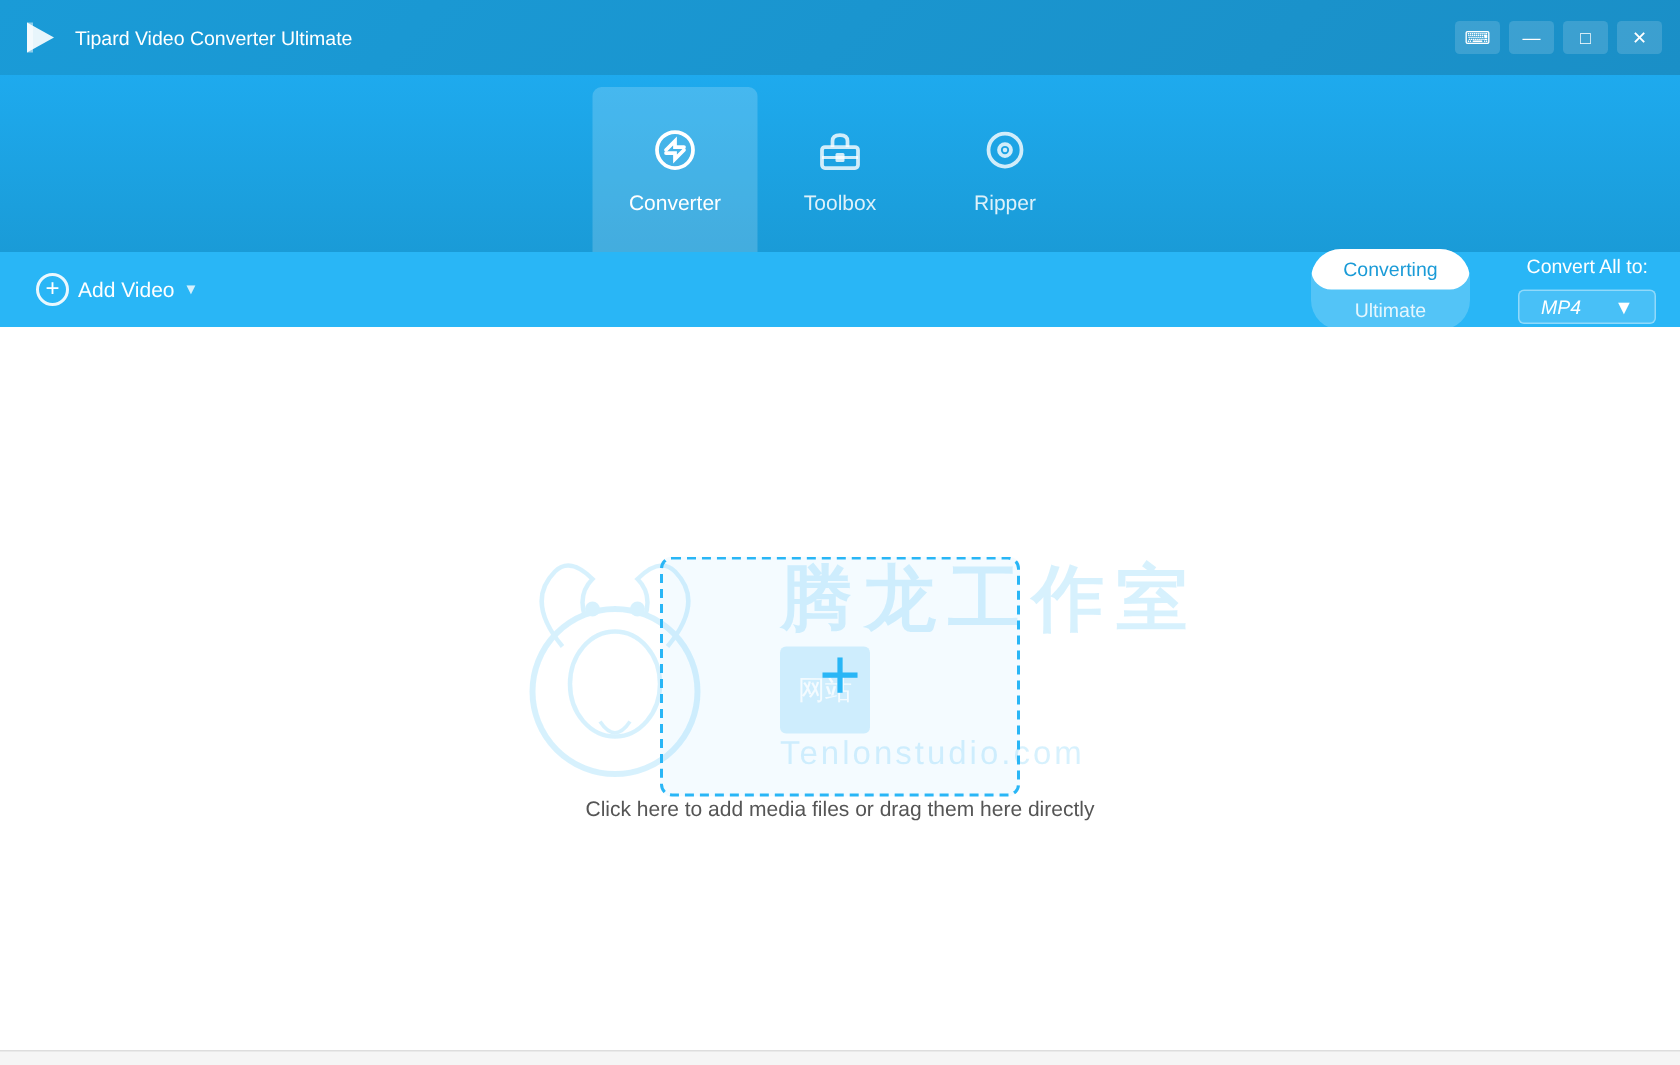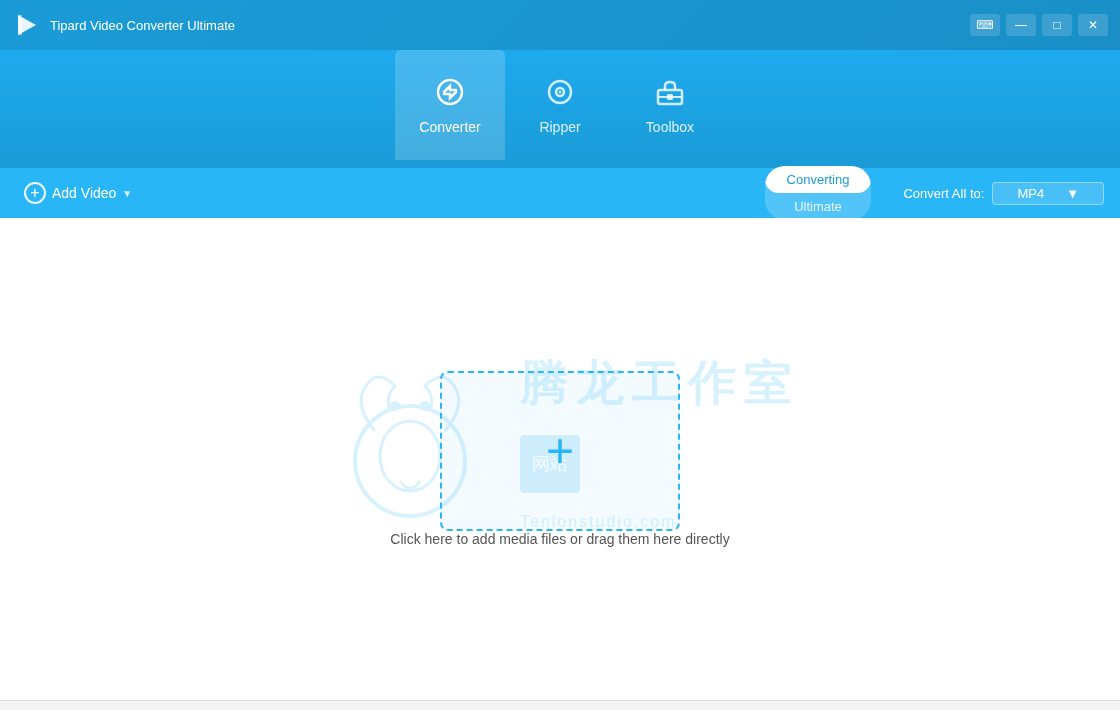--- a/index.html
+++ b/index.html
@@ -35,21 +35,21 @@
       display: flex; align-items: center; justify-content: center;
       color: white;
       font-size: 12px;
     }
 
     
     .navbar {
       height: 118px;
       background: linear-gradient(180deg, #1eaaee 0%, #1a9bd7 100%);
       display: flex;
-      align-items: flex-start;
+      align-items: flex-end;
       justify-content: center;
       gap: 0;
       padding-bottom: 0;
     }
     .nav-item {
       width: 110px;
       height: 110px;
       display: flex;
       flex-direction: column;
       align-items: center;
@@ -121,30 +121,32 @@
       color: #1a9bd7;
       font-weight: 500;
     }
     .convert-all-to {
       display: flex;
       align-items: center;
       gap: 8px;
       color: white;
       font-size: 13px;
       margin-left: 20px;
+      flex-direction: column;
     }
     .format-select {
       display: flex;
       align-items: center;
       background: rgba(255,255,255,0.15);
       border: 1px solid rgba(255,255,255,0.4);
       border-radius: 4px;
-      padding: 3px 24px;
+      padding: 3px 14px;
       gap: 22px;
       cursor: pointer;
+      font-style: italic;
     }
     .format-select span { color: white; font-size: 13px; }
     .chevron { color: white; font-size: 10px; }
 
     
     .main-content {
       height: 482px;
       background: white;
       display: flex;
       flex-direction: column;
@@ -166,38 +168,38 @@
       opacity: 0.18;
       pointer-events: none;
     }
     .dragon-logo {
       width: 180px;
       height: 180px;
     }
     .watermark-text-block {
       display: flex;
       flex-direction: column;
-      gap: 20px;
+      gap: 0;
     }
     .watermark-cn {
       font-size: 48px;
       color: #29b6f6;
       letter-spacing: 8px;
       font-weight: bold;
     }
     .watermark-site-badge {
       background: #29b6f6;
       color: white;
       padding: 17px 12px;
       border-radius: 4px;
       font-size: 18px;
       align-self: flex-end;
     }
     .watermark-en {
-      font-size: 16px;
+      font-size: 22px;
       color: #29b6f6;
       letter-spacing: 2px;
     }
 
     
     .drop-zone {
       width: 240px;
       height: 160px;
       border: 2px dashed #29b6f6;
       border-radius: 8px;
@@ -286,37 +288,37 @@
         <circle cx="16" cy="16" r="12" stroke="white" stroke-width="2.5" fill="none"></circle>
         <path d="M10 16 L16 10 L16 14 L22 14" stroke="white" stroke-width="2.5" stroke-linecap="round" fill="none"></path>
         <path d="M22 16 L16 22 L16 18 L10 18" stroke="white" stroke-width="2.5" stroke-linecap="round" fill="none"></path>
       </svg>
     </span>
     <span>Converter</span>
   </div>
   <div class="nav-item">
     <span class="nav-icon">
       <svg width="32" height="32" viewBox="0 0 32 32" fill="none">
-        <circle cx="16" cy="16" r="11" stroke="rgba(255,255,255,0.8)" stroke-width="2.5" fill="none"></circle>
-        <circle cx="16" cy="16" r="4" stroke="rgba(255,255,255,0.8)" stroke-width="2.5" fill="none"></circle>
-        <circle cx="16" cy="16" r="1.5" fill="rgba(255,255,255,0.8)"></circle>
-      </svg>
-    </span>
-    <span>Ripper</span>
-  </div>
-  <div class="nav-item">
-    <span class="nav-icon">
-      <svg width="32" height="32" viewBox="0 0 32 32" fill="none">
         <rect x="4" y="14" width="24" height="14" rx="2" stroke="rgba(255,255,255,0.8)" stroke-width="2.5" fill="none"></rect>
         <path d="M11 14 L11 10 Q11 6 16 6 Q21 6 21 10 L21 14" stroke="rgba(255,255,255,0.8)" stroke-width="2.5" fill="none"></path>
         <line x1="4" y1="21" x2="28" y2="21" stroke="rgba(255,255,255,0.8)" stroke-width="2"></line>
         <rect x="13" y="18" width="6" height="6" rx="1" fill="rgba(255,255,255,0.8)"></rect>
       </svg>
     </span>
     <span>Toolbox</span>
+  </div>
+  <div class="nav-item">
+    <span class="nav-icon">
+      <svg width="32" height="32" viewBox="0 0 32 32" fill="none">
+        <circle cx="16" cy="16" r="11" stroke="rgba(255,255,255,0.8)" stroke-width="2.5" fill="none"></circle>
+        <circle cx="16" cy="16" r="4" stroke="rgba(255,255,255,0.8)" stroke-width="2.5" fill="none"></circle>
+        <circle cx="16" cy="16" r="1.5" fill="rgba(255,255,255,0.8)"></circle>
+      </svg>
+    </span>
+    <span>Ripper</span>
   </div>
 </div>
 
 <div class="toolbar">
   <button class="add-files-btn">
     <div class="add-files-plus">+</div>
     <span>Add Video</span>
     <span style="font-size:10px; opacity:0.8;">▼</span>
   </button>
   <div class="toolbar-spacer"></div>

